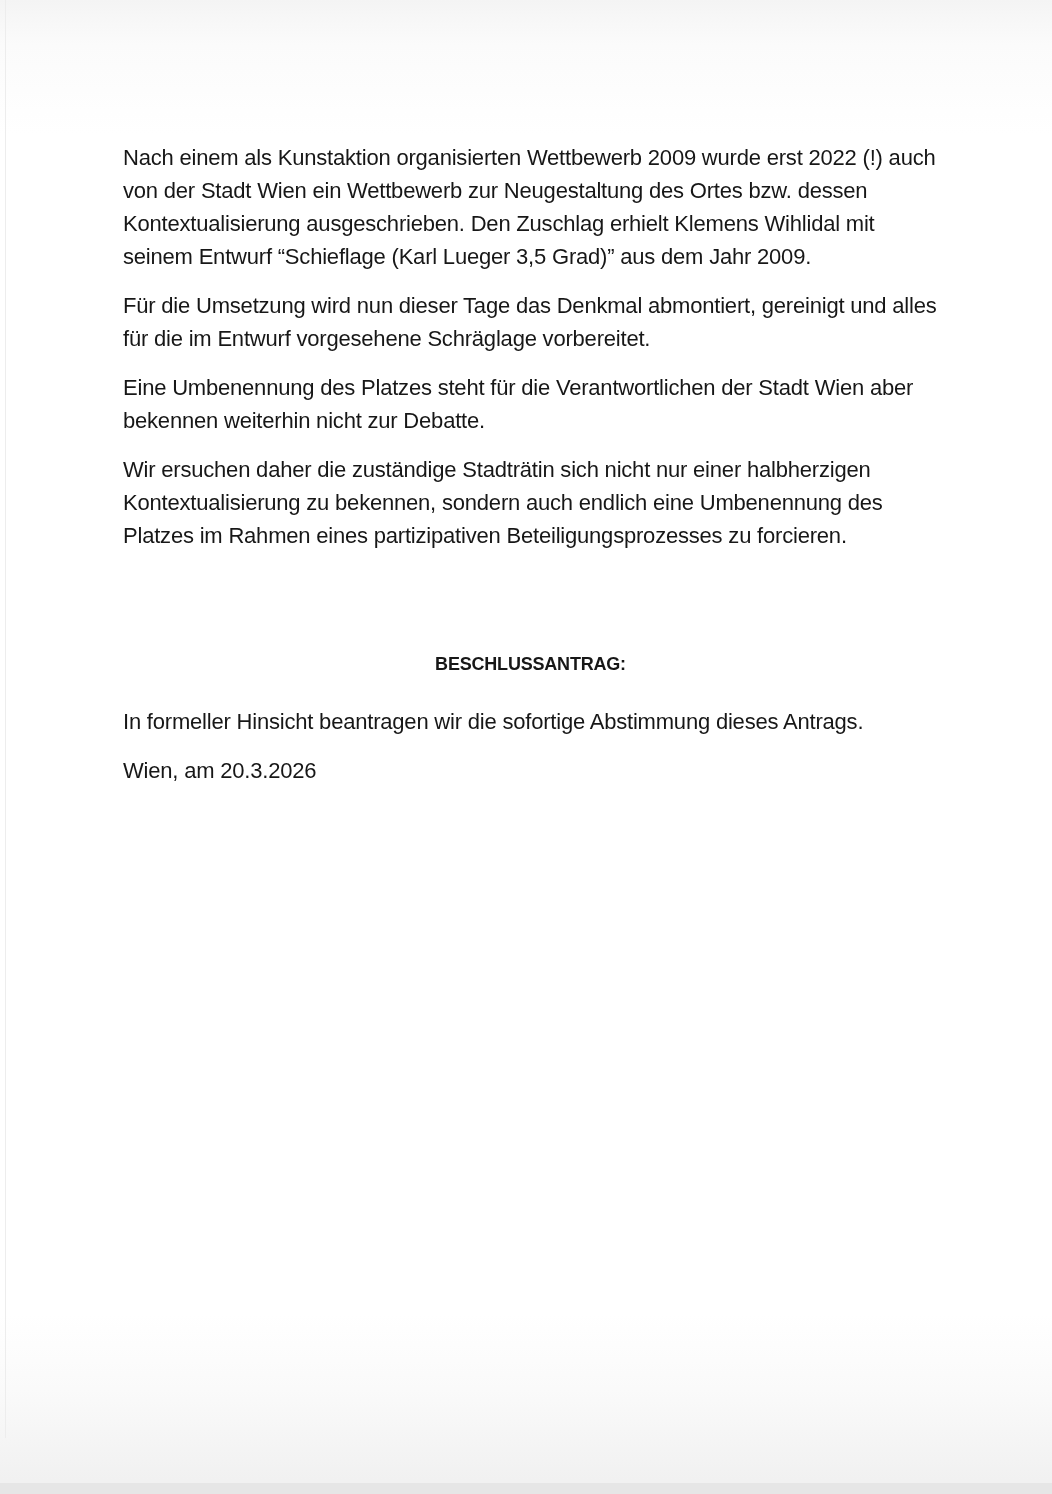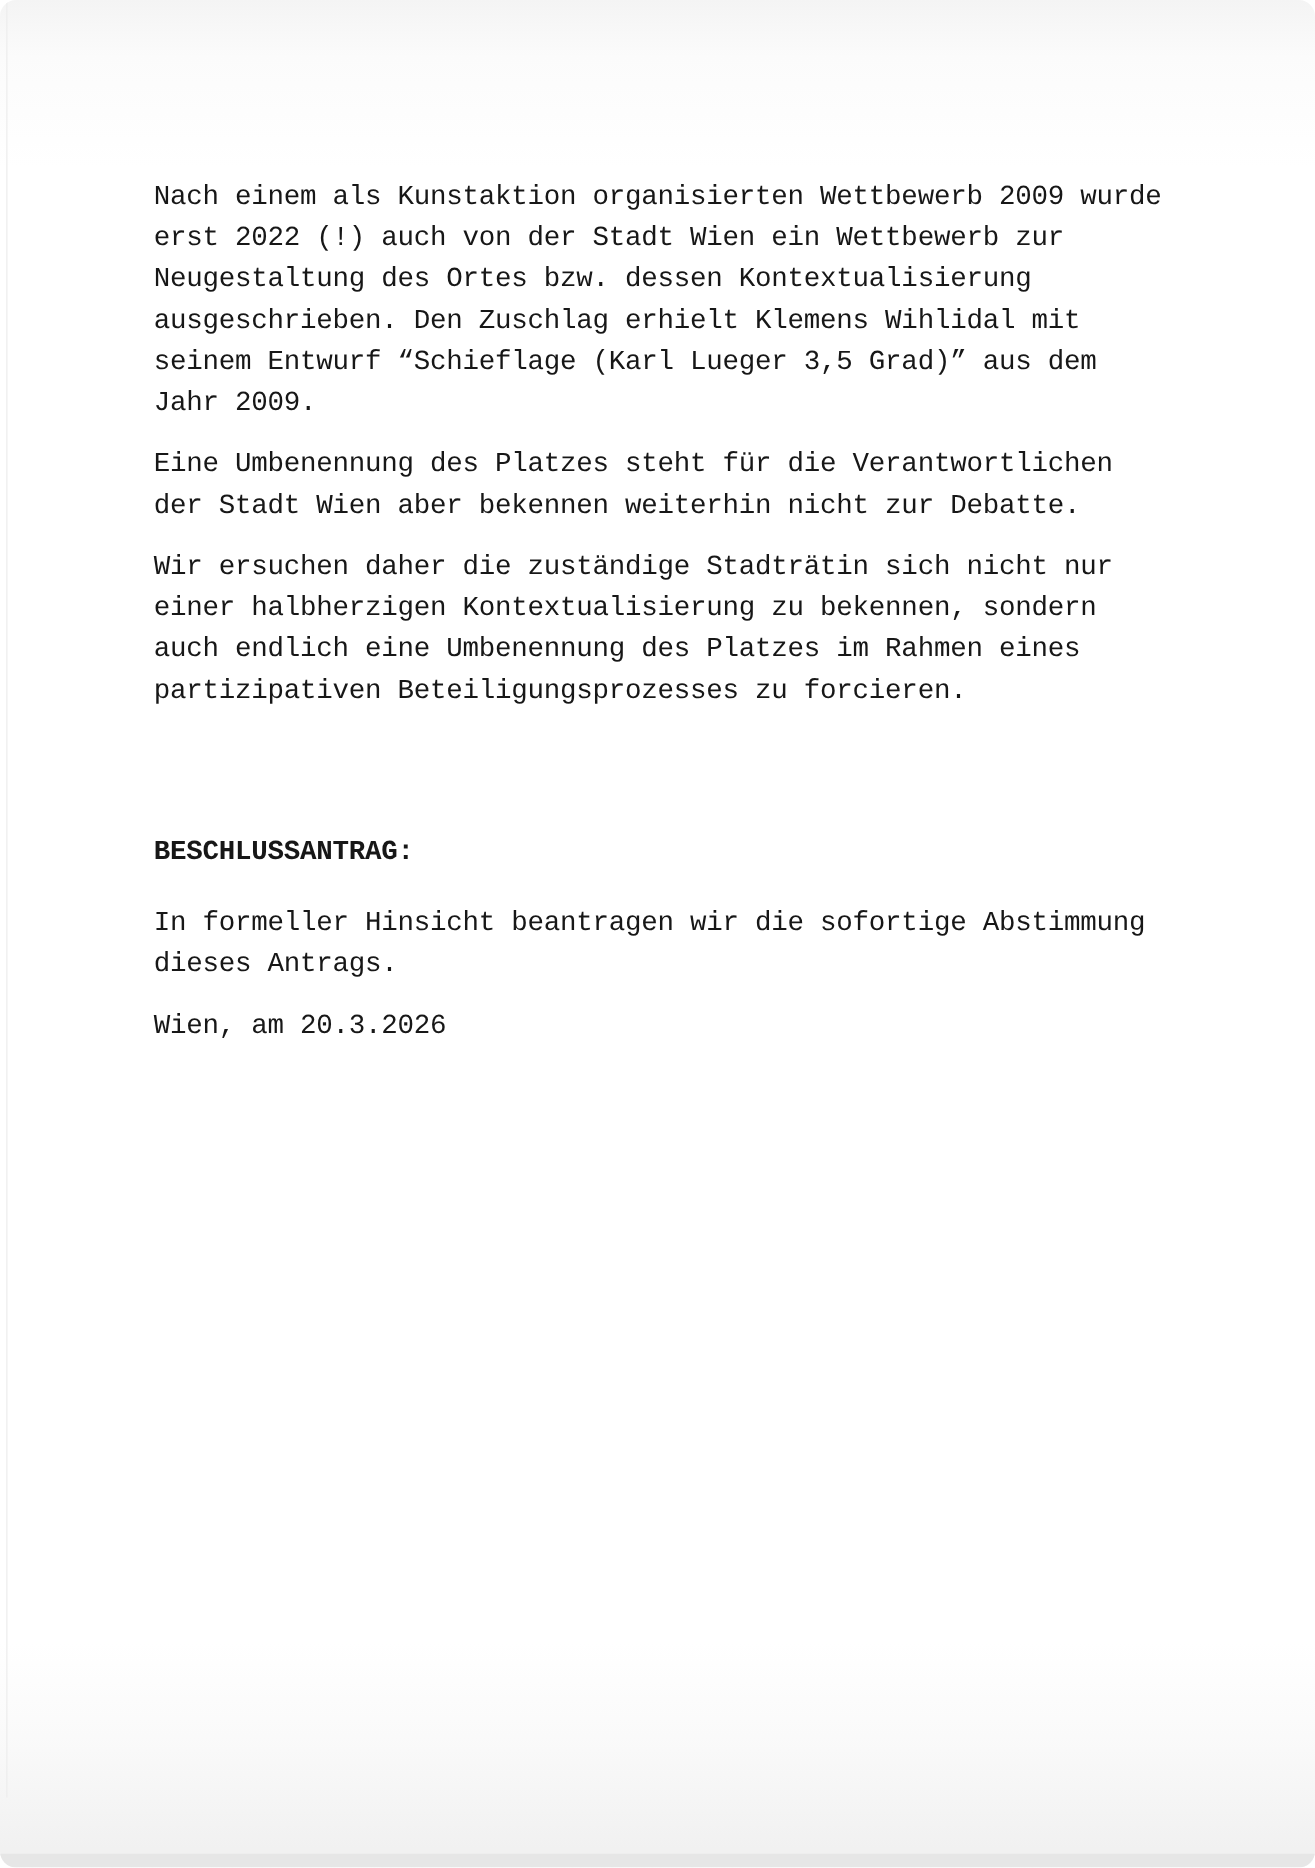--- a/index.html
+++ b/index.html
@@ -13,23 +13,22 @@
     width: 1052px;
     height: 1494px;
     overflow: hidden;
     background: linear-gradient(180deg,
       #f4f4f4 0%,
       #fbfbfb 3%,
       #ffffff 9%,
       #ffffff 88%,
       #fafafa 93%,
       #f1f1f1 99%);
-    font-family: Liberation Mono, monospace;
+    font-family: Liberation Sans, sans-serif;
     color: #171717;
-    border-radius: 13px;
   }
   .left-edge-line {
     position: absolute;
     left: 5px;
     top: 0;
     width: 1px;
     height: 1438px;
     background: #ededed;
   }
   .bottom-edge {
@@ -51,44 +50,45 @@
     text-align: left;
   }
   .content p {
     margin: 0 0 16px 0;
   }
   p.gap-after-large {
     margin-bottom: 96px;
   }
   .motion-heading {
     margin: 16px 0 24px 0;
-    font-size: 22px;
+    font-size: 18px;
     line-height: 33px;
     font-weight: bold;
-    text-align: left;
+    text-align: center;
     letter-spacing: -0.2px;
   }
   p.motion-text {
     margin-bottom: 145px;
   }
   p.formal-note {
   }
   p.dateline {
     margin-bottom: 0;
   }
 </style>
 </head>
 <body>
 
 <div class="page">
   <div class="left-edge-line"></div>
 
   <div class="content">
     <p>Nach einem als Kunstaktion organisierten Wettbewerb 2009 wurde erst 2022 (!) auch von der Stadt Wien ein Wettbewerb zur Neugestaltung des Ortes bzw. dessen Kontextualisierung ausgeschrieben. Den Zuschlag erhielt Klemens Wihlidal mit seinem Entwurf “Schieflage (Karl Lueger 3,5 Grad)” aus dem Jahr 2009.</p>
 
+    <p>Für die Umsetzung wird nun dieser Tage das Denkmal abmontiert, gereinigt und alles für die im Entwurf vorgesehene Schräglage vorbereitet.</p>
 
     <p>Eine Umbenennung des Platzes steht für die Verantwortlichen der Stadt Wien aber bekennen weiterhin nicht zur Debatte.</p>
 
 
     <p class="gap-after-large">Wir ersuchen daher die zuständige Stadträtin sich nicht nur einer halbherzigen Kontextualisierung zu bekennen, sondern auch endlich eine Umbenennung des Platzes im Rahmen eines partizipativen Beteiligungsprozesses zu forcieren.</p>
 
 
     <h2 class="motion-heading">BESCHLUSSANTRAG:</h2>
 
 

